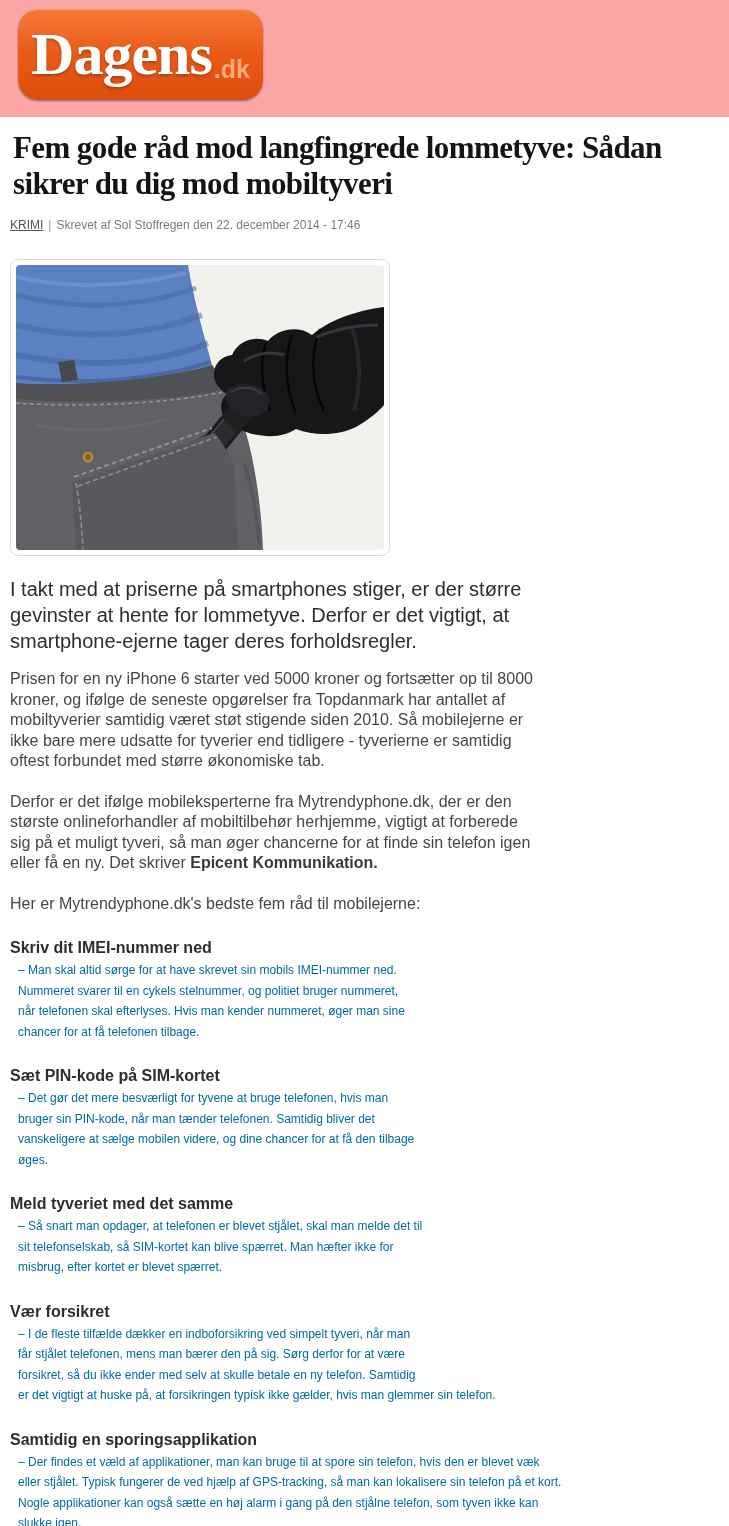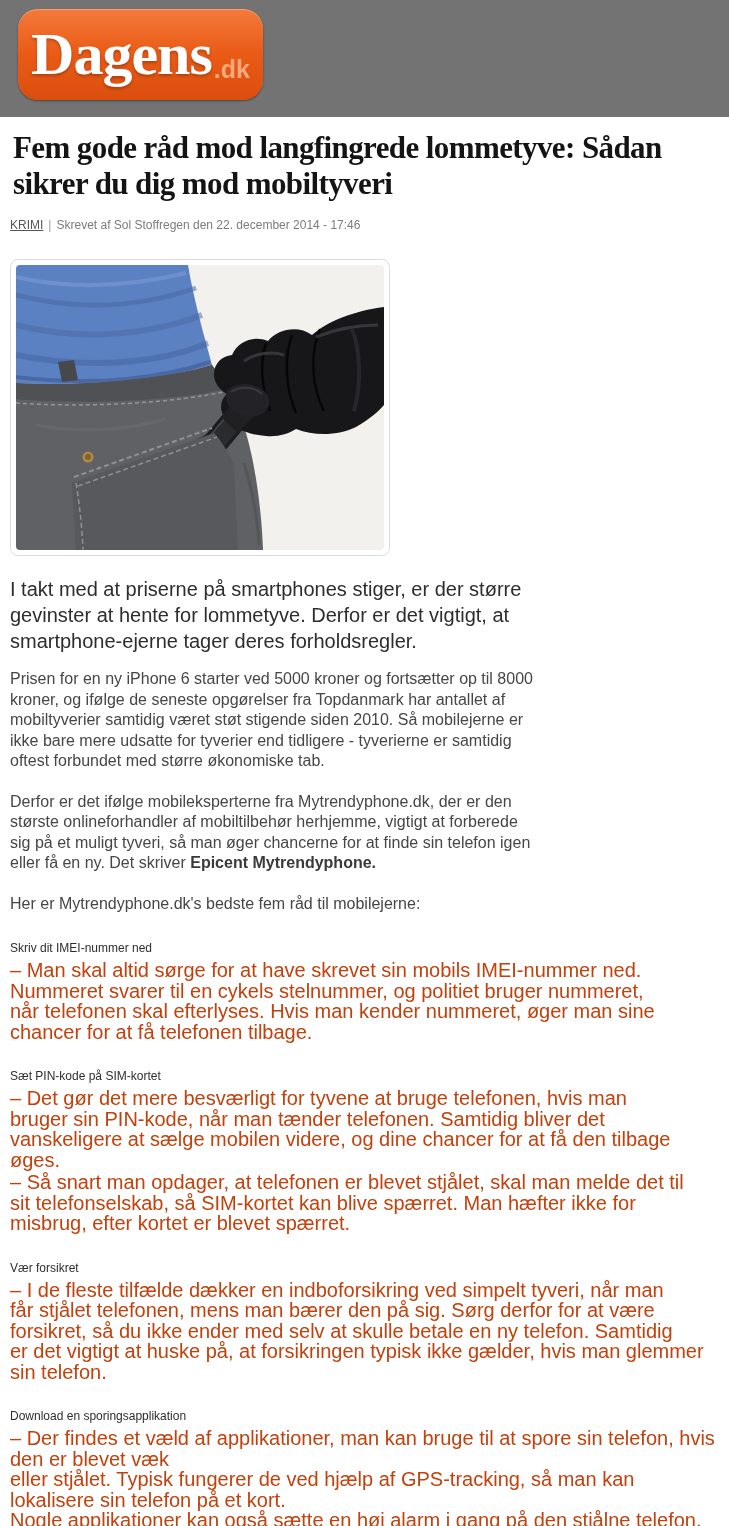--- a/index.html
+++ b/index.html
@@ -4,21 +4,21 @@
 <style>
   html,body { margin:0; padding:0; background:#ffffff; }
   body {
     width:729px;
     font-family:"Liberation Sans", sans-serif;
     color:#454545;
     -webkit-font-smoothing:antialiased;
   }
   
   .site-header {
-    background:#737373;
+    background:#fca5a5;
     height:117px;
     overflow:hidden;
   }
   .logo {
     display:flex;
     align-items:baseline;
     justify-content:center;
     margin:9px 0 0 18px;
     width:245px;
     height:91px;
@@ -86,31 +86,31 @@
   }
   .para {
     font-size:16px;
     line-height:20.5px;
     color:#464646;
     margin:0 0 20px 0;
     white-space:pre-line;
   }
   .para b { color:#3a3a3a; }
   .section-heading {
-    font-size:12px;
+    font-size:16px;
     line-height:20px;
-    font-weight:normal;
+    font-weight:bold;
     color:#2d2d2d;
     margin:24px 0 0 0;
   }
   .section-body {
-    font-size:20px;
+    font-size:12px;
     line-height:20.5px;
-    color:#c2410c;
-    margin:2px 0 0 0;
+    color:#0369a1;
+    margin:2px 0 0 8px;
     white-space:pre-line;
   }
 </style>
 </head>
 <body>
 
 <header class="site-header">
   <a href="#" class="logo">
     <span class="logo-text">Dagens</span>
     <span class="logo-suffix">.dk</span>
@@ -180,45 +180,46 @@
 
   <p class="para">Prisen for en ny iPhone 6 starter ved 5000 kroner og fortsætter op til 8000
 kroner, og ifølge de seneste opgørelser fra Topdanmark har antallet af
 mobiltyverier samtidig været støt stigende siden 2010. Så mobilejerne er
 ikke bare mere udsatte for tyverier end tidligere - tyverierne er samtidig
 oftest forbundet med større økonomiske tab.</p>
 
   <p class="para"><span>Derfor er det ifølge mobileksperterne fra Mytrendyphone.dk, der er den
 største onlineforhandler af mobiltilbehør herhjemme, vigtigt at forberede
 sig på et muligt tyveri, så man øger chancerne for at finde sin telefon igen
-eller få en ny. Det skriver </span><b>Epicent Mytrendyphone.</b></p>
+eller få en ny. Det skriver </span><b>Epicent Kommunikation.</b></p>
 
   <p class="para">Her er Mytrendyphone.dk's bedste fem råd til mobilejerne:</p>
 
   <h2 class="section-heading">Skriv dit IMEI-nummer ned</h2>
   <p class="section-body">– Man skal altid sørge for at have skrevet sin mobils IMEI-nummer ned.
 Nummeret svarer til en cykels stelnummer, og politiet bruger nummeret,
 når telefonen skal efterlyses. Hvis man kender nummeret, øger man sine
 chancer for at få telefonen tilbage.</p>
 
   <h2 class="section-heading">Sæt PIN-kode på SIM-kortet</h2>
   <p class="section-body">– Det gør det mere besværligt for tyvene at bruge telefonen, hvis man
 bruger sin PIN-kode, når man tænder telefonen. Samtidig bliver det
 vanskeligere at sælge mobilen videre, og dine chancer for at få den tilbage
 øges.</p>
 
+  <h2 class="section-heading">Meld tyveriet med det samme</h2>
   <p class="section-body">– Så snart man opdager, at telefonen er blevet stjålet, skal man melde det til
 sit telefonselskab, så SIM-kortet kan blive spærret. Man hæfter ikke for
 misbrug, efter kortet er blevet spærret.</p>
 
   <h2 class="section-heading">Vær forsikret</h2>
   <p class="section-body">– I de fleste tilfælde dækker en indboforsikring ved simpelt tyveri, når man
 får stjålet telefonen, mens man bærer den på sig. Sørg derfor for at være
 forsikret, så du ikke ender med selv at skulle betale en ny telefon. Samtidig
 er det vigtigt at huske på, at forsikringen typisk ikke gælder, hvis man glemmer sin telefon.</p>
 
-  <h2 class="section-heading">Download en sporingsapplikation</h2>
+  <h2 class="section-heading">Samtidig en sporingsapplikation</h2>
   <p class="section-body">– Der findes et væld af applikationer, man kan bruge til at spore sin telefon, hvis den er blevet væk
 eller stjålet. Typisk fungerer de ved hjælp af GPS-tracking, så man kan lokalisere sin telefon på et kort.
 Nogle applikationer kan også sætte en høj alarm i gang på den stjålne telefon, som tyven ikke kan
 slukke igen.</p>
 
 </main>
 
 </body></html>

